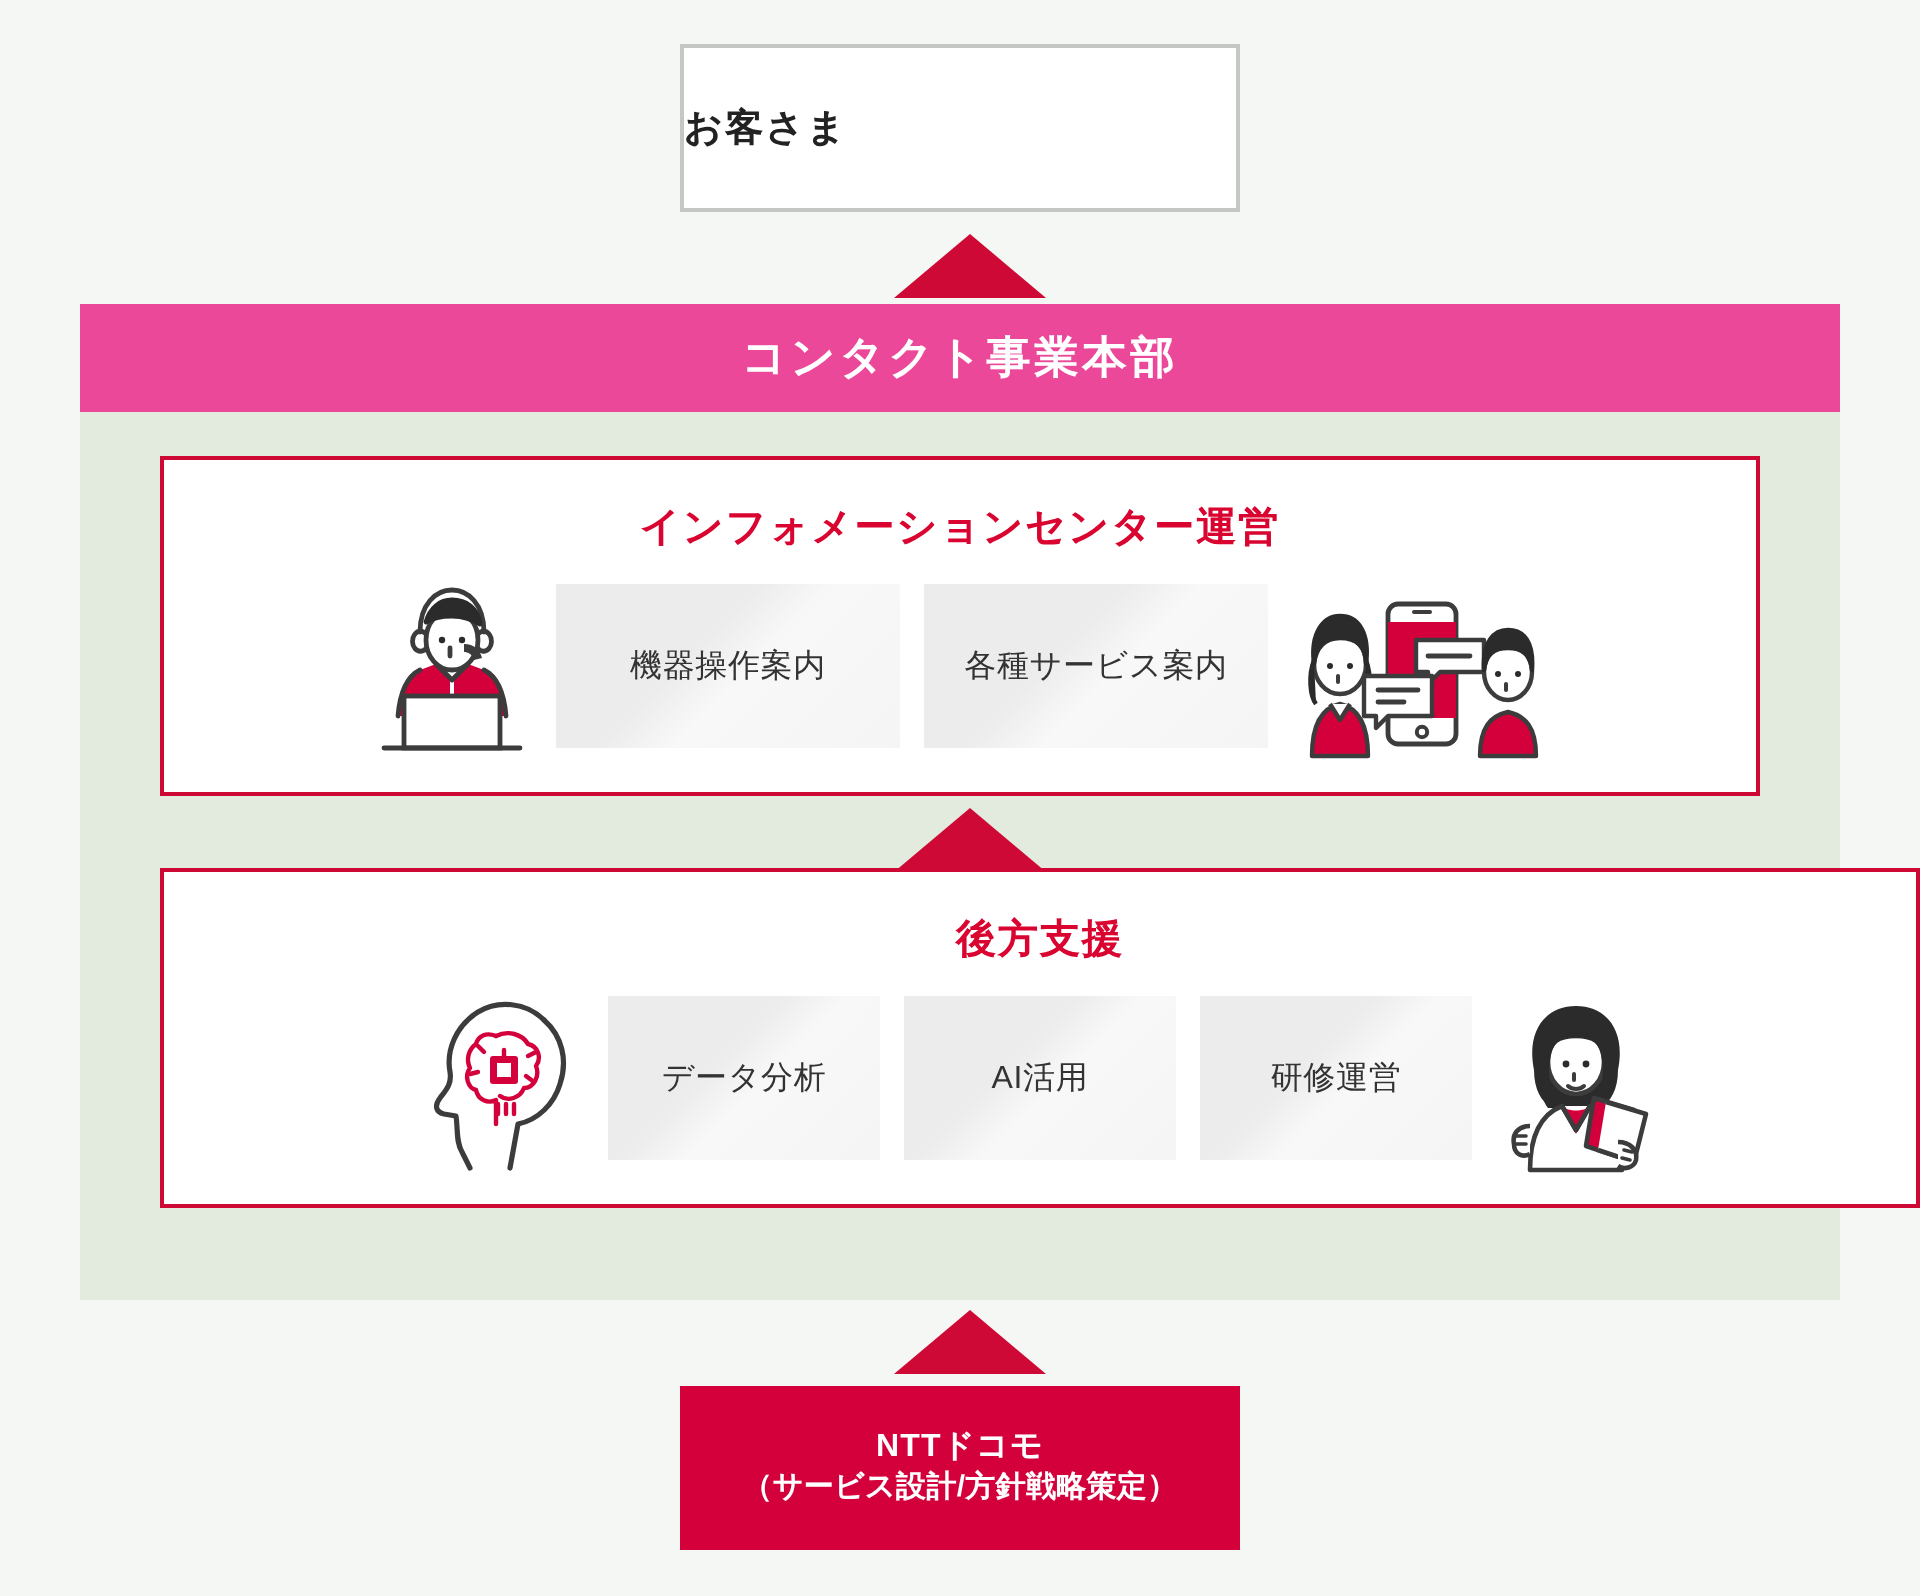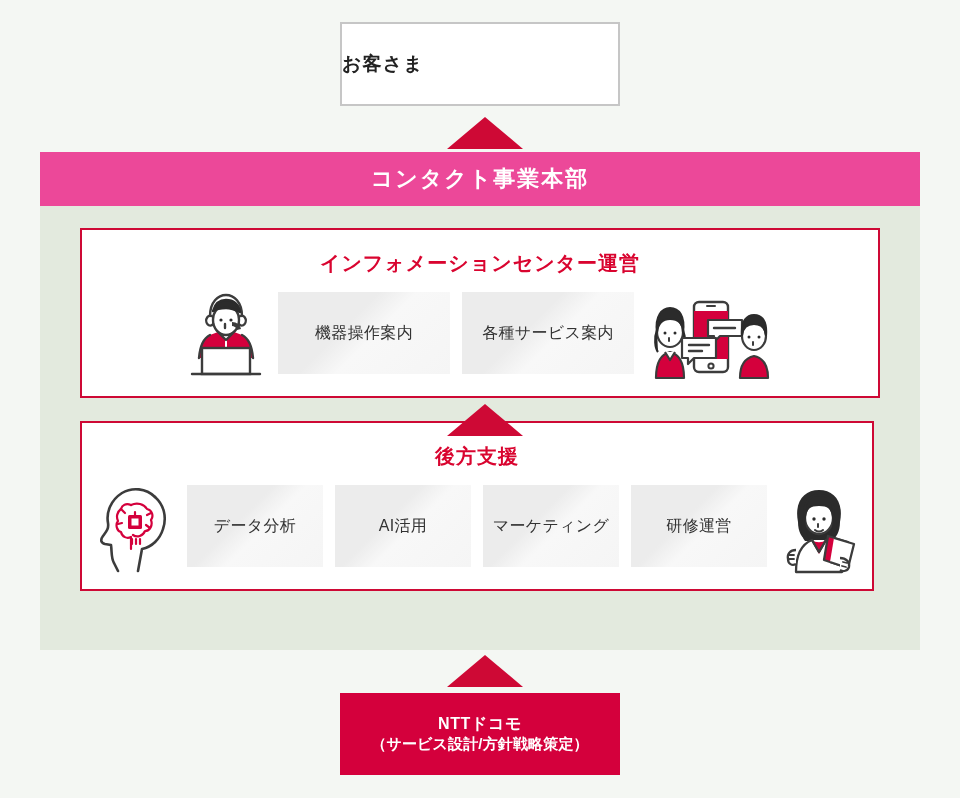--- a/index.html
+++ b/index.html
@@ -53,21 +53,21 @@
     box-sizing:border-box;
   }
 
   
   .panel{
     position:absolute;left:40px;
     background:#ffffff;border:2px solid #ce0935;
     box-sizing:border-box;
   }
   .panel-1{top:22px;width:800px;height:170px;}
-  .panel-2{top:215px;width:794px;height:170px;}
+  .panel-2{top:228px;width:880px;height:170px;}
 
   .panel-title{
     text-align:center;color:#d9042f;font-weight:700;
     font-size:20px;letter-spacing:.05em;
     margin-top:20px;
   }
   .panel-row{
     display:flex;align-items:center;justify-content:center;
     margin-top:8px;
     gap:0px;
@@ -228,23 +228,20 @@
           </svg>
         </div>
 
         <div class="chip">
           <span class="chip-label">データ分析</span>
         </div>
         <div class="chip">
           <span class="chip-label">AI活用</span>
         </div>
         <div class="chip">
-          <span class="chip-label">マーケティング</span>
-        </div>
-        <div class="chip">
           <span class="chip-label">研修運営</span>
         </div>
 
         <div class="art">
           <svg width="86" height="96" viewBox="0 0 86 96">
 
             <path d="M22 44 C18 24, 28 12, 43 12 C58 12, 68 24, 64 44 C64 54, 60 60, 56 62 L30 62 C26 60, 22 54, 22 44 Z" fill="#2b2b2b"></path>
 
             <ellipse cx="43" cy="40" rx="14" ry="16" fill="#ffffff" stroke="#3c3c3c" stroke-width="2.3"></ellipse>
 

